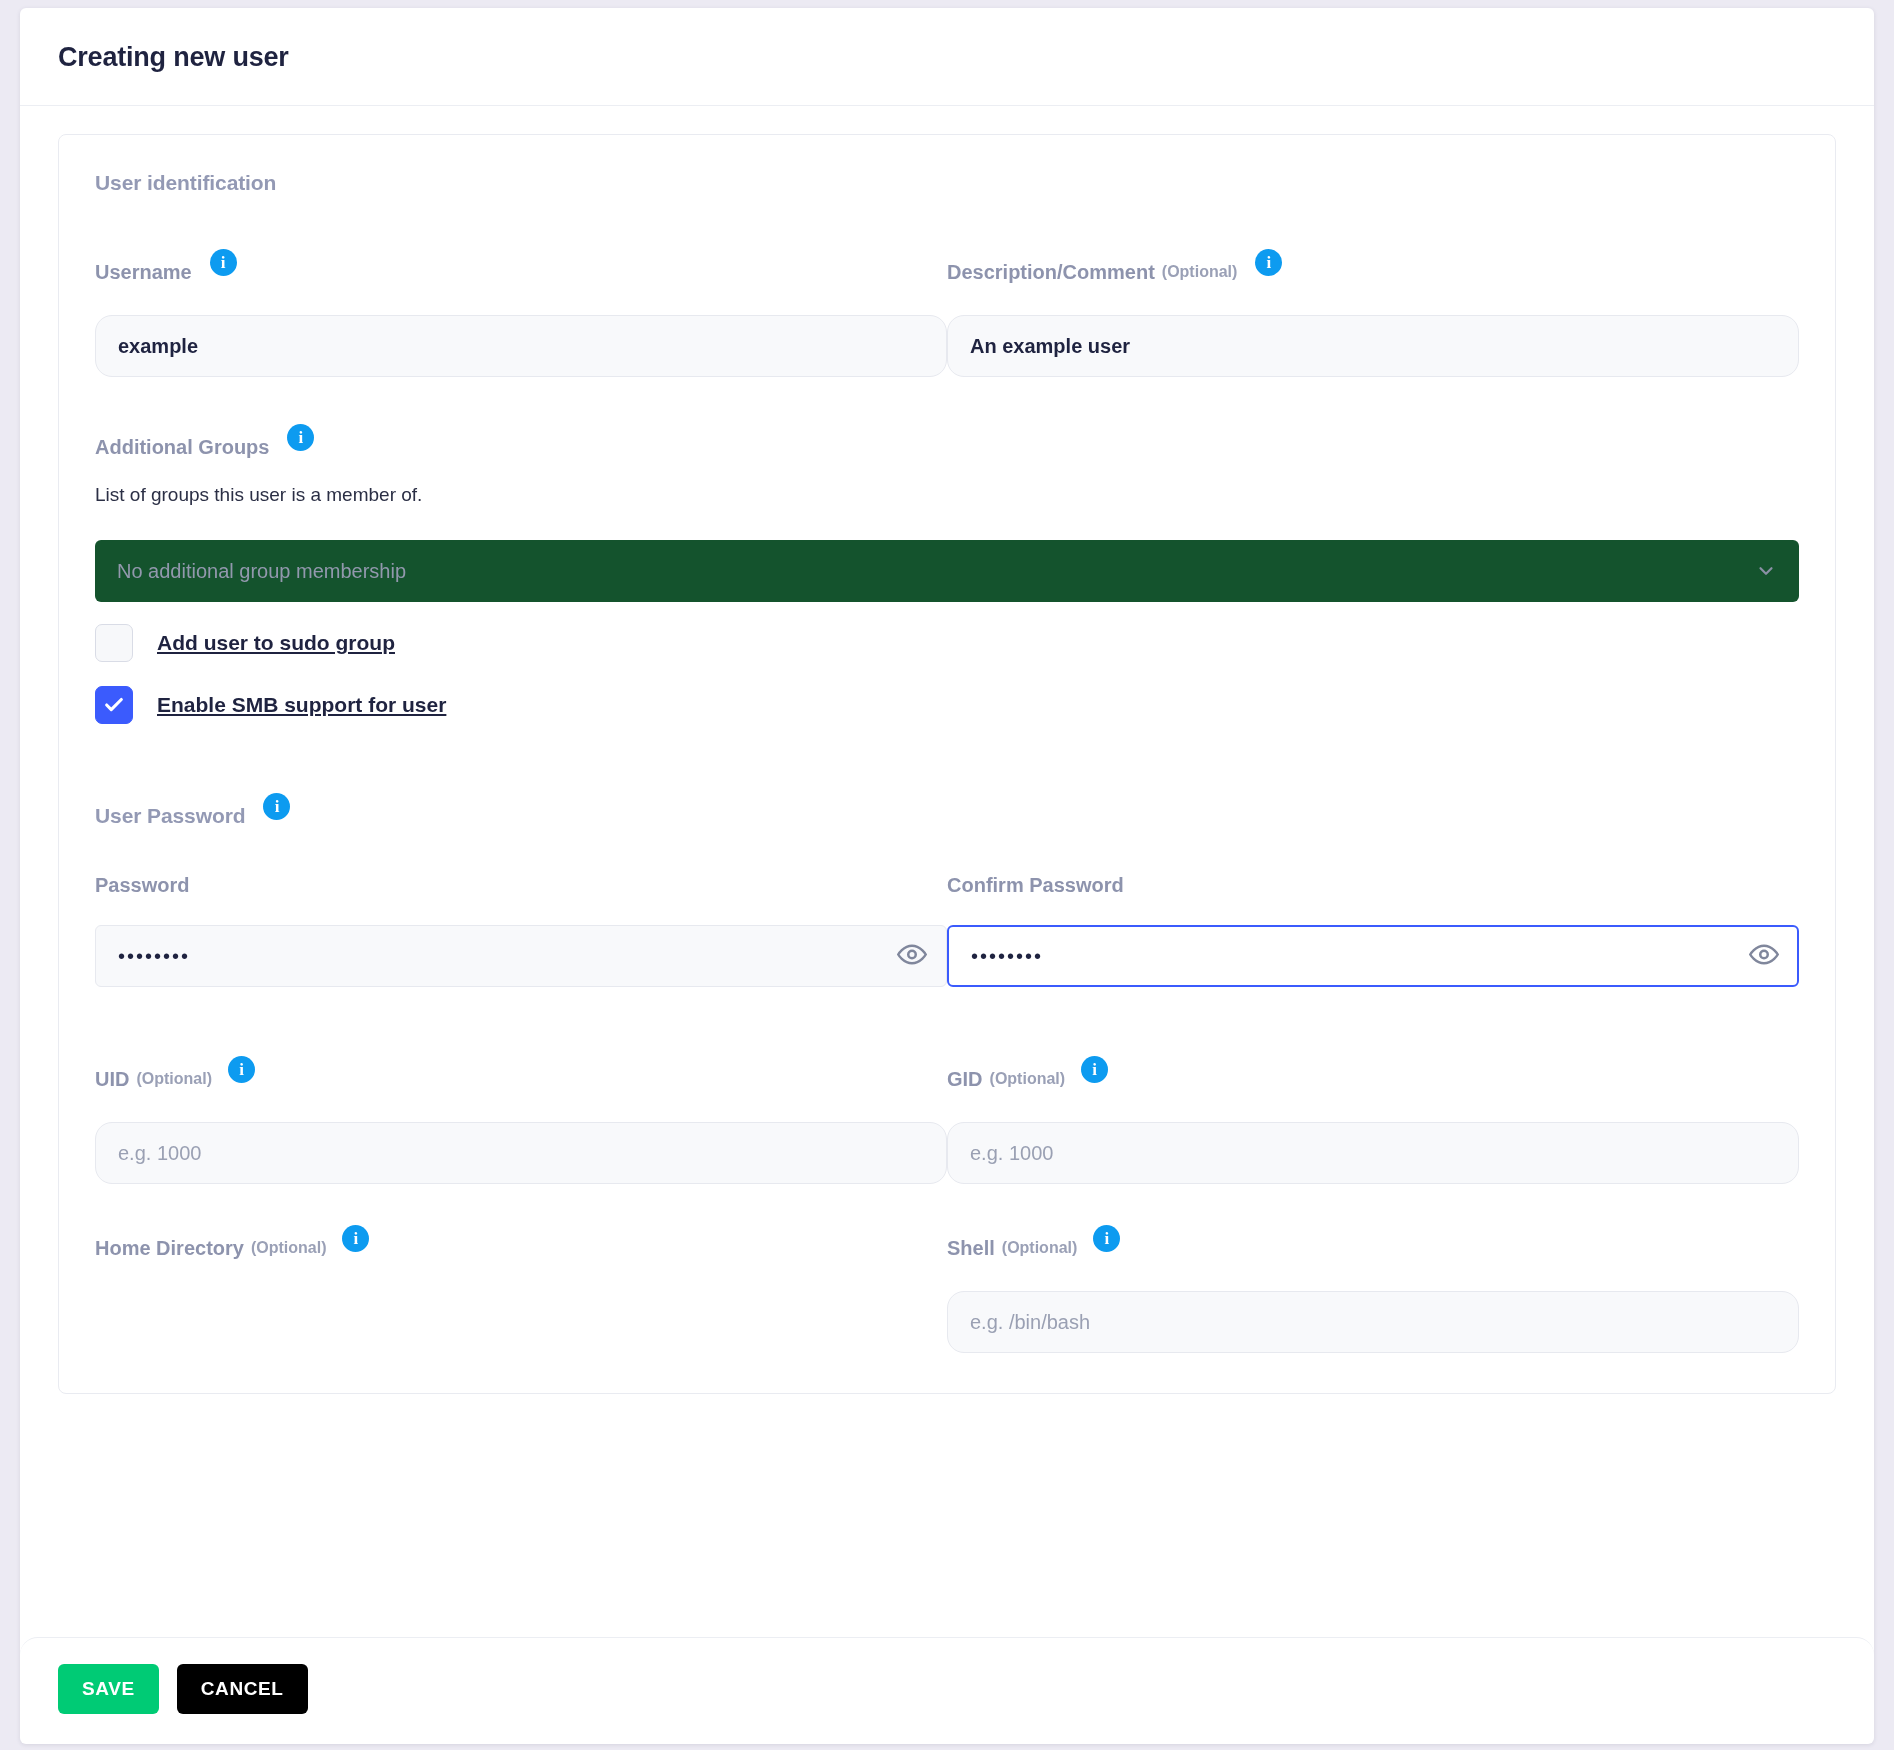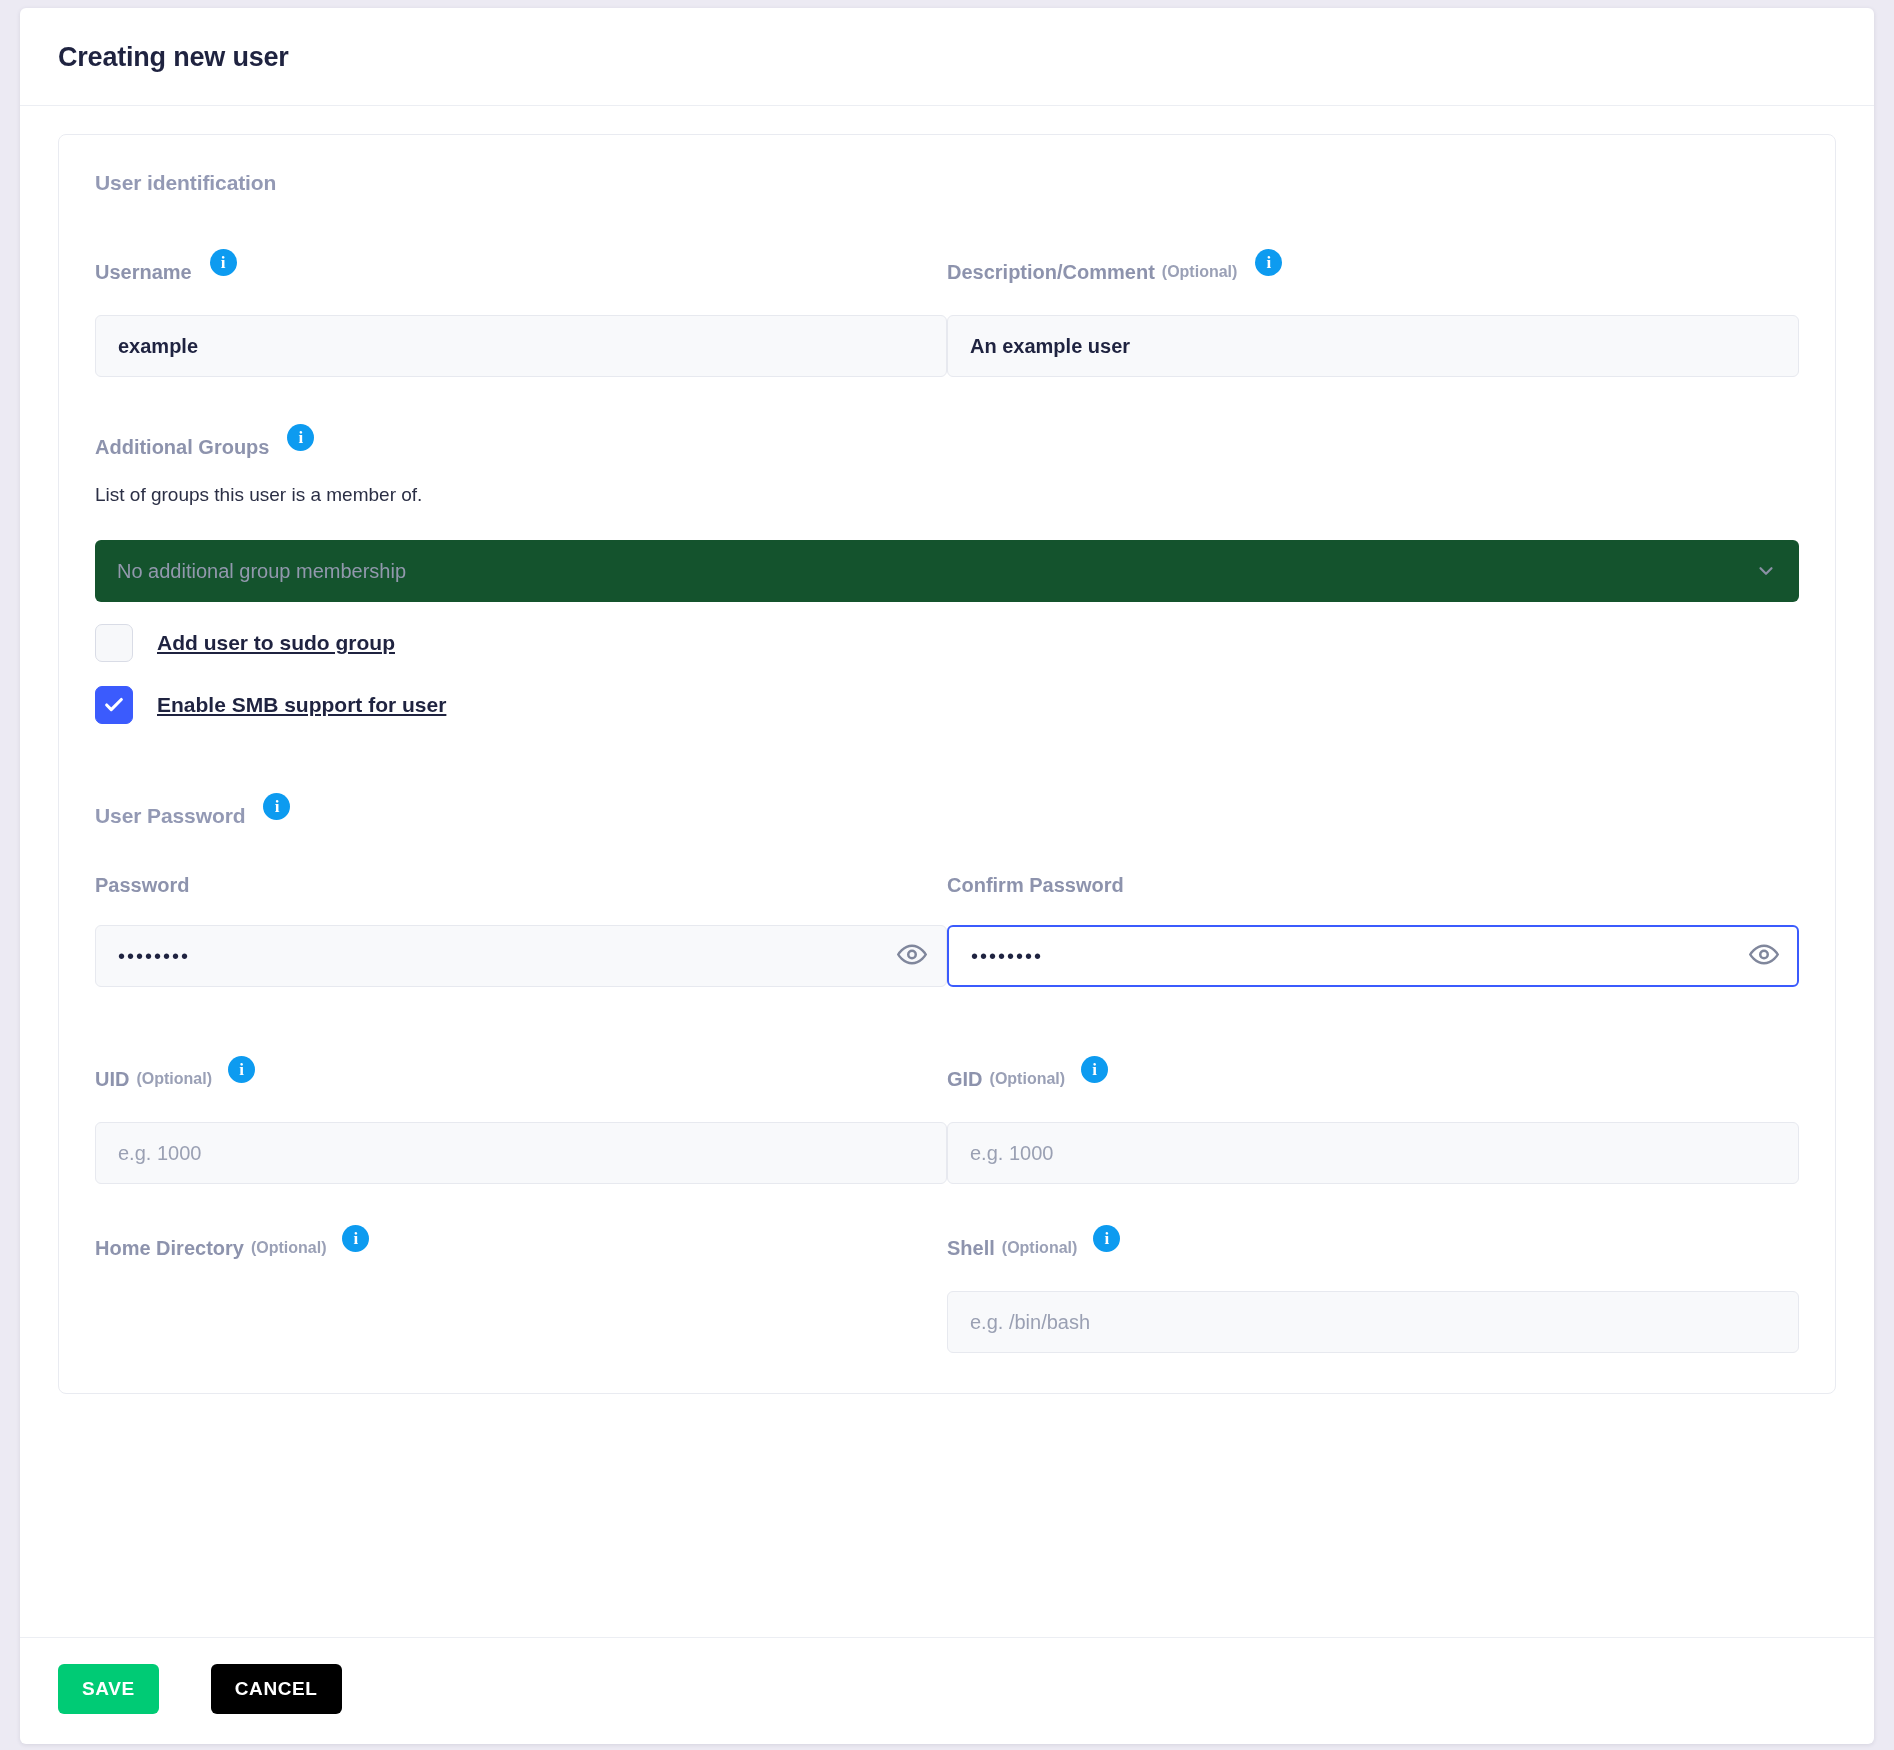--- a/index.html
+++ b/index.html
@@ -105,21 +105,21 @@
     cursor: pointer;
     user-select: none;
   }
   .info-icon.tight { margin-left: 16px; }
 
   
   .text-input {
     width: 100%;
     height: 62px;
     border: 1px solid #e7e9ef;
-    border-radius: 6px;
+    border-radius: 17px;
     background: #f8f9fb;
     font-size: 20px;
     font-weight: bold;
     color: #1f2340;
     padding: 16px 22px;
     font-family: "Liberation Sans", sans-serif;
     outline: none;
   }
   .text-input::placeholder {
     color: #9aa0b3;
@@ -235,21 +235,22 @@
   
   .row-gap-1 { margin-bottom: 56px; }
   .row-gap-2 { margin-bottom: 50px; }
   .block-gap-big { margin-bottom: 78px; }
 
   
   .window-footer {
     border-top: 1px solid #eceef3;
     padding: 26px 38px 30px 38px;
     display: flex;
-    gap: 52px;
+    gap: 18px;
+    border-radius: 18px;
   }
   .btn {
     border: none;
     border-radius: 6px;
     padding: 14px 24px;
     font-size: 19px;
     font-weight: bold;
     color: #ffffff;
     letter-spacing: 0.6px;
     cursor: pointer;

